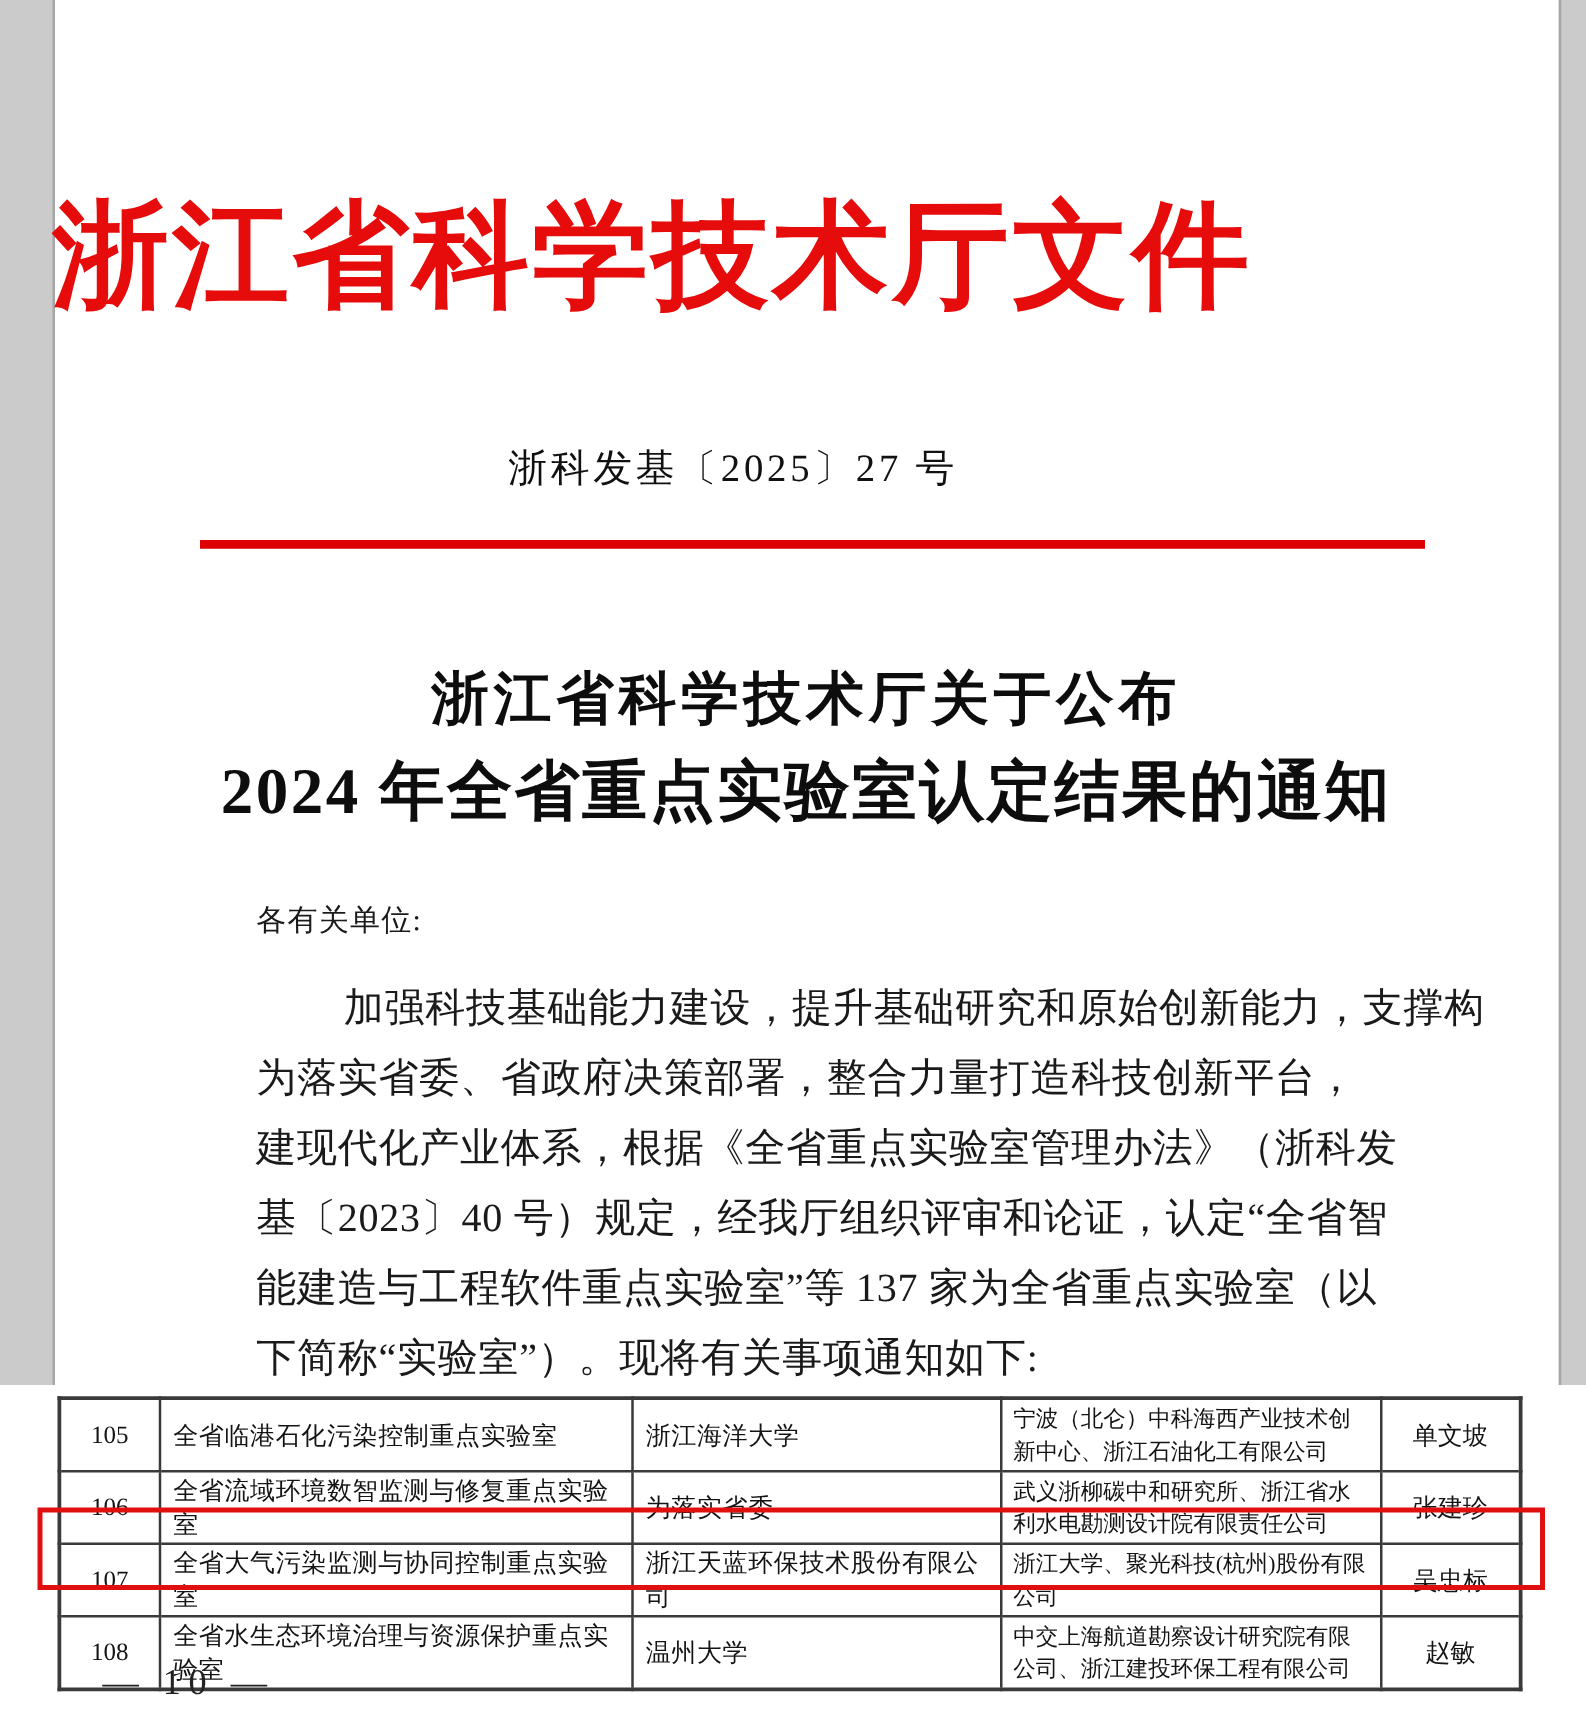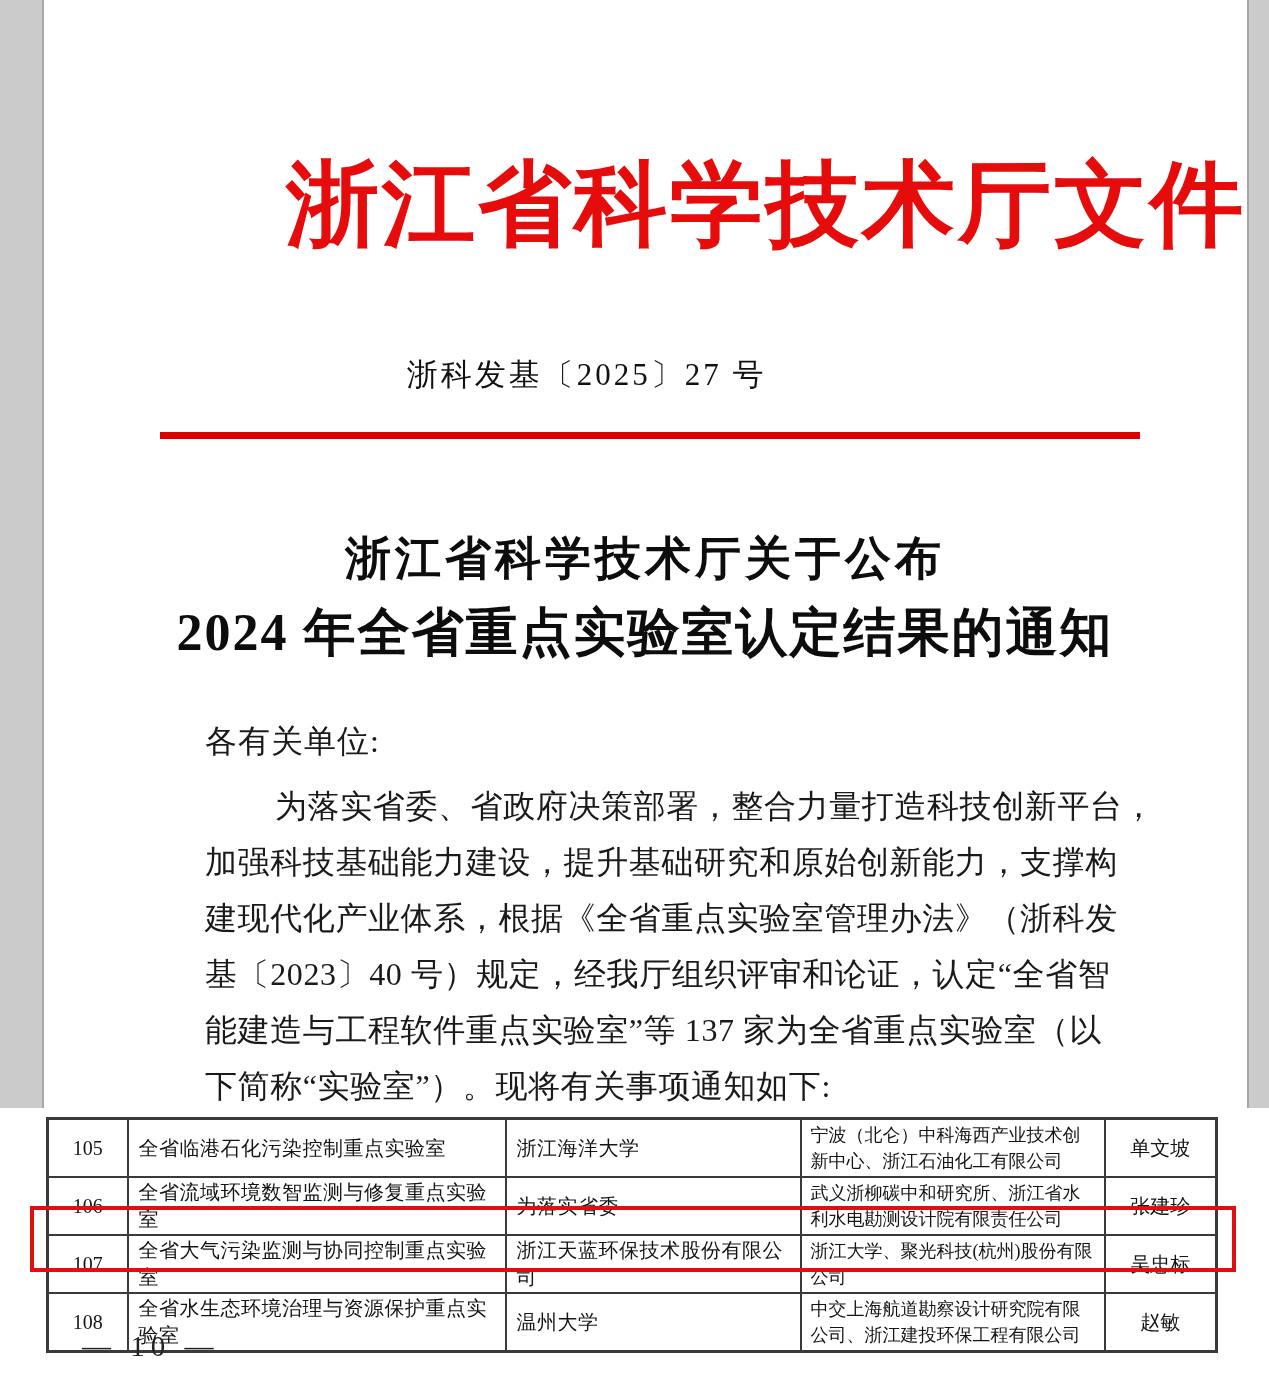--- a/index.html
+++ b/index.html
@@ -8,35 +8,35 @@
     background:#ffffff;font-family:"Liberation Serif","DejaVu Serif",serif;color:#1a1a1a;
   }
   
   .gutter{position:absolute;top:0;height:1108px;background:#cbcbcb;}
   .gutter.left{left:0;width:42px;border-right:2px solid #a6a6a6;}
   .gutter.right{left:1247px;width:22px;border-left:2px solid #a6a6a6;}
 
   
   .doc-header-title{
     position:absolute;left:42px;top:142px;width:1204px;
-    text-align:right;font-size:93px;font-weight:900;letter-spacing:3px;
+    text-align:left;font-size:93px;font-weight:900;letter-spacing:3px;
     color:#e60c0c;white-space:nowrap;
   }
   .doc-number{
     position:absolute;left:42px;top:354px;width:1089px;
     text-align:center;font-size:31px;letter-spacing:3px;color:#111;
   }
   .red-rule{position:absolute;left:160px;top:432px;width:980px;height:7px;background:#dc0000;}
 
   .notice-title{position:absolute;left:42px;width:1206px;text-align:center;
     font-weight:bold;color:#0d0d0d;white-space:nowrap;}
   .notice-title.l1{top:528px;font-size:46px;letter-spacing:4px;}
   .notice-title.l2{top:598px;font-size:52px;letter-spacing:2px;}
 
-  .salutation{position:absolute;left:205px;top:720px;font-size:32px;letter-spacing:1px;}
+  .salutation{position:absolute;left:205px;top:720px;font-size:24px;letter-spacing:1px;}
   .body-para{position:absolute;left:205px;top:778px;width:925px;}
   .body-line{font-size:32px;line-height:56px;height:56px;letter-spacing:0.6px;white-space:nowrap;}
   .body-line:first-child{text-indent:70px;}
 
   
   .lab-table{
     position:absolute;left:46px;top:1117px;width:1169px;
     border-collapse:collapse;table-layout:fixed;
     border:3px solid #3a3a3a;
   }
@@ -77,22 +77,22 @@
   <div class="doc-number">浙科发基〔2025〕27 号</div>
 
   <div class="red-rule" style="background: rgb(220, 0, 0);"></div>
 
   <div class="notice-title l1">浙江省科学技术厅关于公布</div>
   <div class="notice-title l2">2024 年全省重点实验室认定结果的通知</div>
 
   <div class="salutation">各有关单位:</div>
 
   <div class="body-para" id="bodyPara">
+      <div class="body-line">加强科技基础能力建设，提升基础研究和原始创新能力，支撑构</div>
       <div class="body-line">为落实省委、省政府决策部署，整合力量打造科技创新平台，</div>
-      <div class="body-line">加强科技基础能力建设，提升基础研究和原始创新能力，支撑构</div>
       <div class="body-line">建现代化产业体系，根据《全省重点实验室管理办法》（浙科发</div>
       <div class="body-line">基〔2023〕40 号）规定，经我厅组织评审和论证，认定“全省智</div>
       <div class="body-line">能建造与工程软件重点实验室”等 137 家为全省重点实验室（以</div>
       <div class="body-line">下简称“实验室”）。现将有关事项通知如下:</div>
     </div>
 
   <table class="lab-table" id="labTable">
     <colgroup>
       <col style="width:80px">
       <col style="width:378px">

